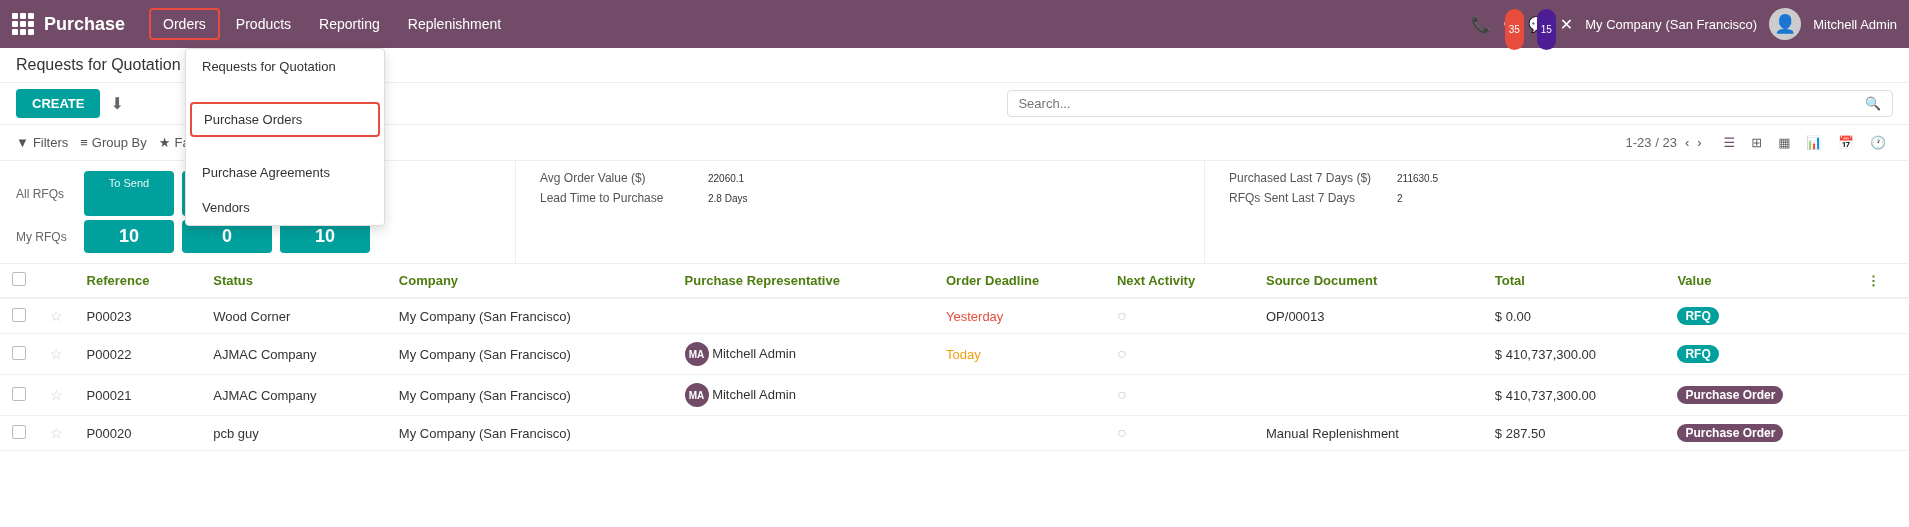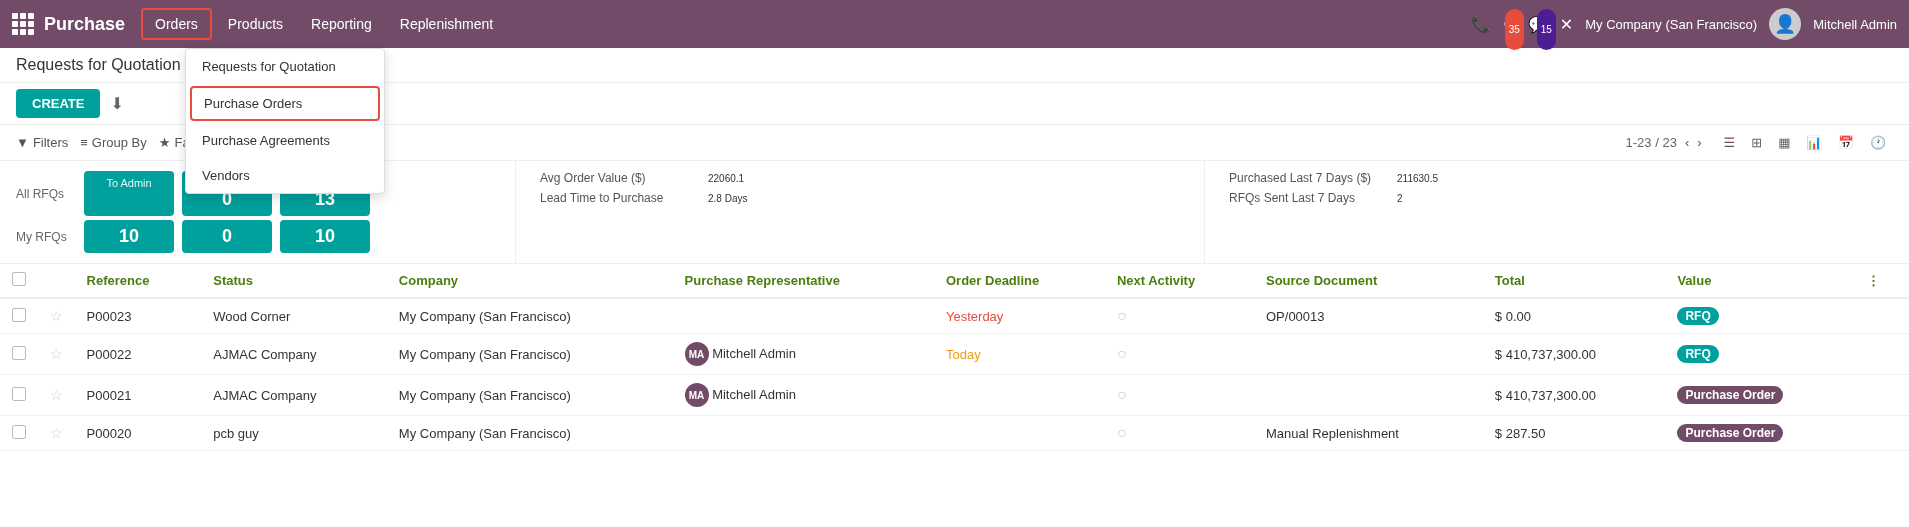--- a/index.html
+++ b/index.html
@@ -30,20 +30,21 @@
       color: #fff;
       padding: 6px 12px;
       cursor: pointer;
       border-radius: 4px;
       font-size: 14px;
       position: relative;
     }
     .nav-item.active {
       border: 2px solid #E74C3C;
       border-radius: 4px;
+      margin-left: 8px;
     }
     .nav-spacer { flex: 1; }
     .nav-right { display: flex; align-items: center; gap: 12px; }
     .nav-icon { color: #fff; font-size: 16px; cursor: pointer; position: relative; }
     .badge {
       position: absolute;
       top: -6px; right: -8px;
       background: #E74C3C;
       color: #fff;
       border-radius: 10px;
@@ -69,21 +70,21 @@
       min-width: 200px;
     }
     .dropdown-item {
       padding: 10px 16px;
       cursor: pointer;
       color: #333;
       font-size: 13px;
     }
     .dropdown-item.highlighted {
       border: 2px solid #E74C3C;
-      margin: 2px 4px;
+      margin: 18px 4px;
       border-radius: 4px;
       padding: 8px 12px;
     }
 
     
     .subheader {
       background: #fff;
       border-bottom: 1px solid #eee;
       padding: 8px 16px;
       display: flex;
@@ -254,20 +255,24 @@
 <div class="subheader">
   <span class="page-title">Requests for Quotation</span>
 </div>
 
 <div style="display:flex; align-items:center; padding:6px 16px; gap:10px; border-bottom:1px solid #eee;">
   <button class="btn-create">CREATE</button>
   <button class="btn-icon">⬇</button>
 
   <div style="flex:1;"></div>
 
+  <div class="search-bar" style="max-width:900px;">
+    <input type="text" style="border: none; outline: none; width: 100%; font-size: 13px; color: rgb(153, 153, 153);" placeholder="Search...">
+    <span style="color:#999;">🔍</span>
+  </div>
 </div>
 
 <div class="toolbar">
   <div class="toolbar-left">
     <button class="toolbar-btn">
       <span>▼</span>
       <span>Filters</span>
     </button>
     <button class="toolbar-btn">
       <span>≡</span>
@@ -293,21 +298,21 @@
     <div class="view-icon">🕐</div>
   </div>
 </div>
 
 <div class="stats-area">
 
   <div class="rfq-section">
     <div class="rfq-row">
       <span class="rfq-label">All RFQs</span>
       <div class="stat-card">
-        <div class="stat-label">To Admin</div>
+        <div class="stat-label">To Send</div>
         <div class="stat-value">&nbsp;</div>
       </div>
       <div class="stat-card">
         <div class="stat-label">Waiting</div>
         <div class="stat-value">0</div>
       </div>
       <div class="stat-card">
         <div class="stat-label">Late</div>
         <div class="stat-value">13</div>
       </div>

